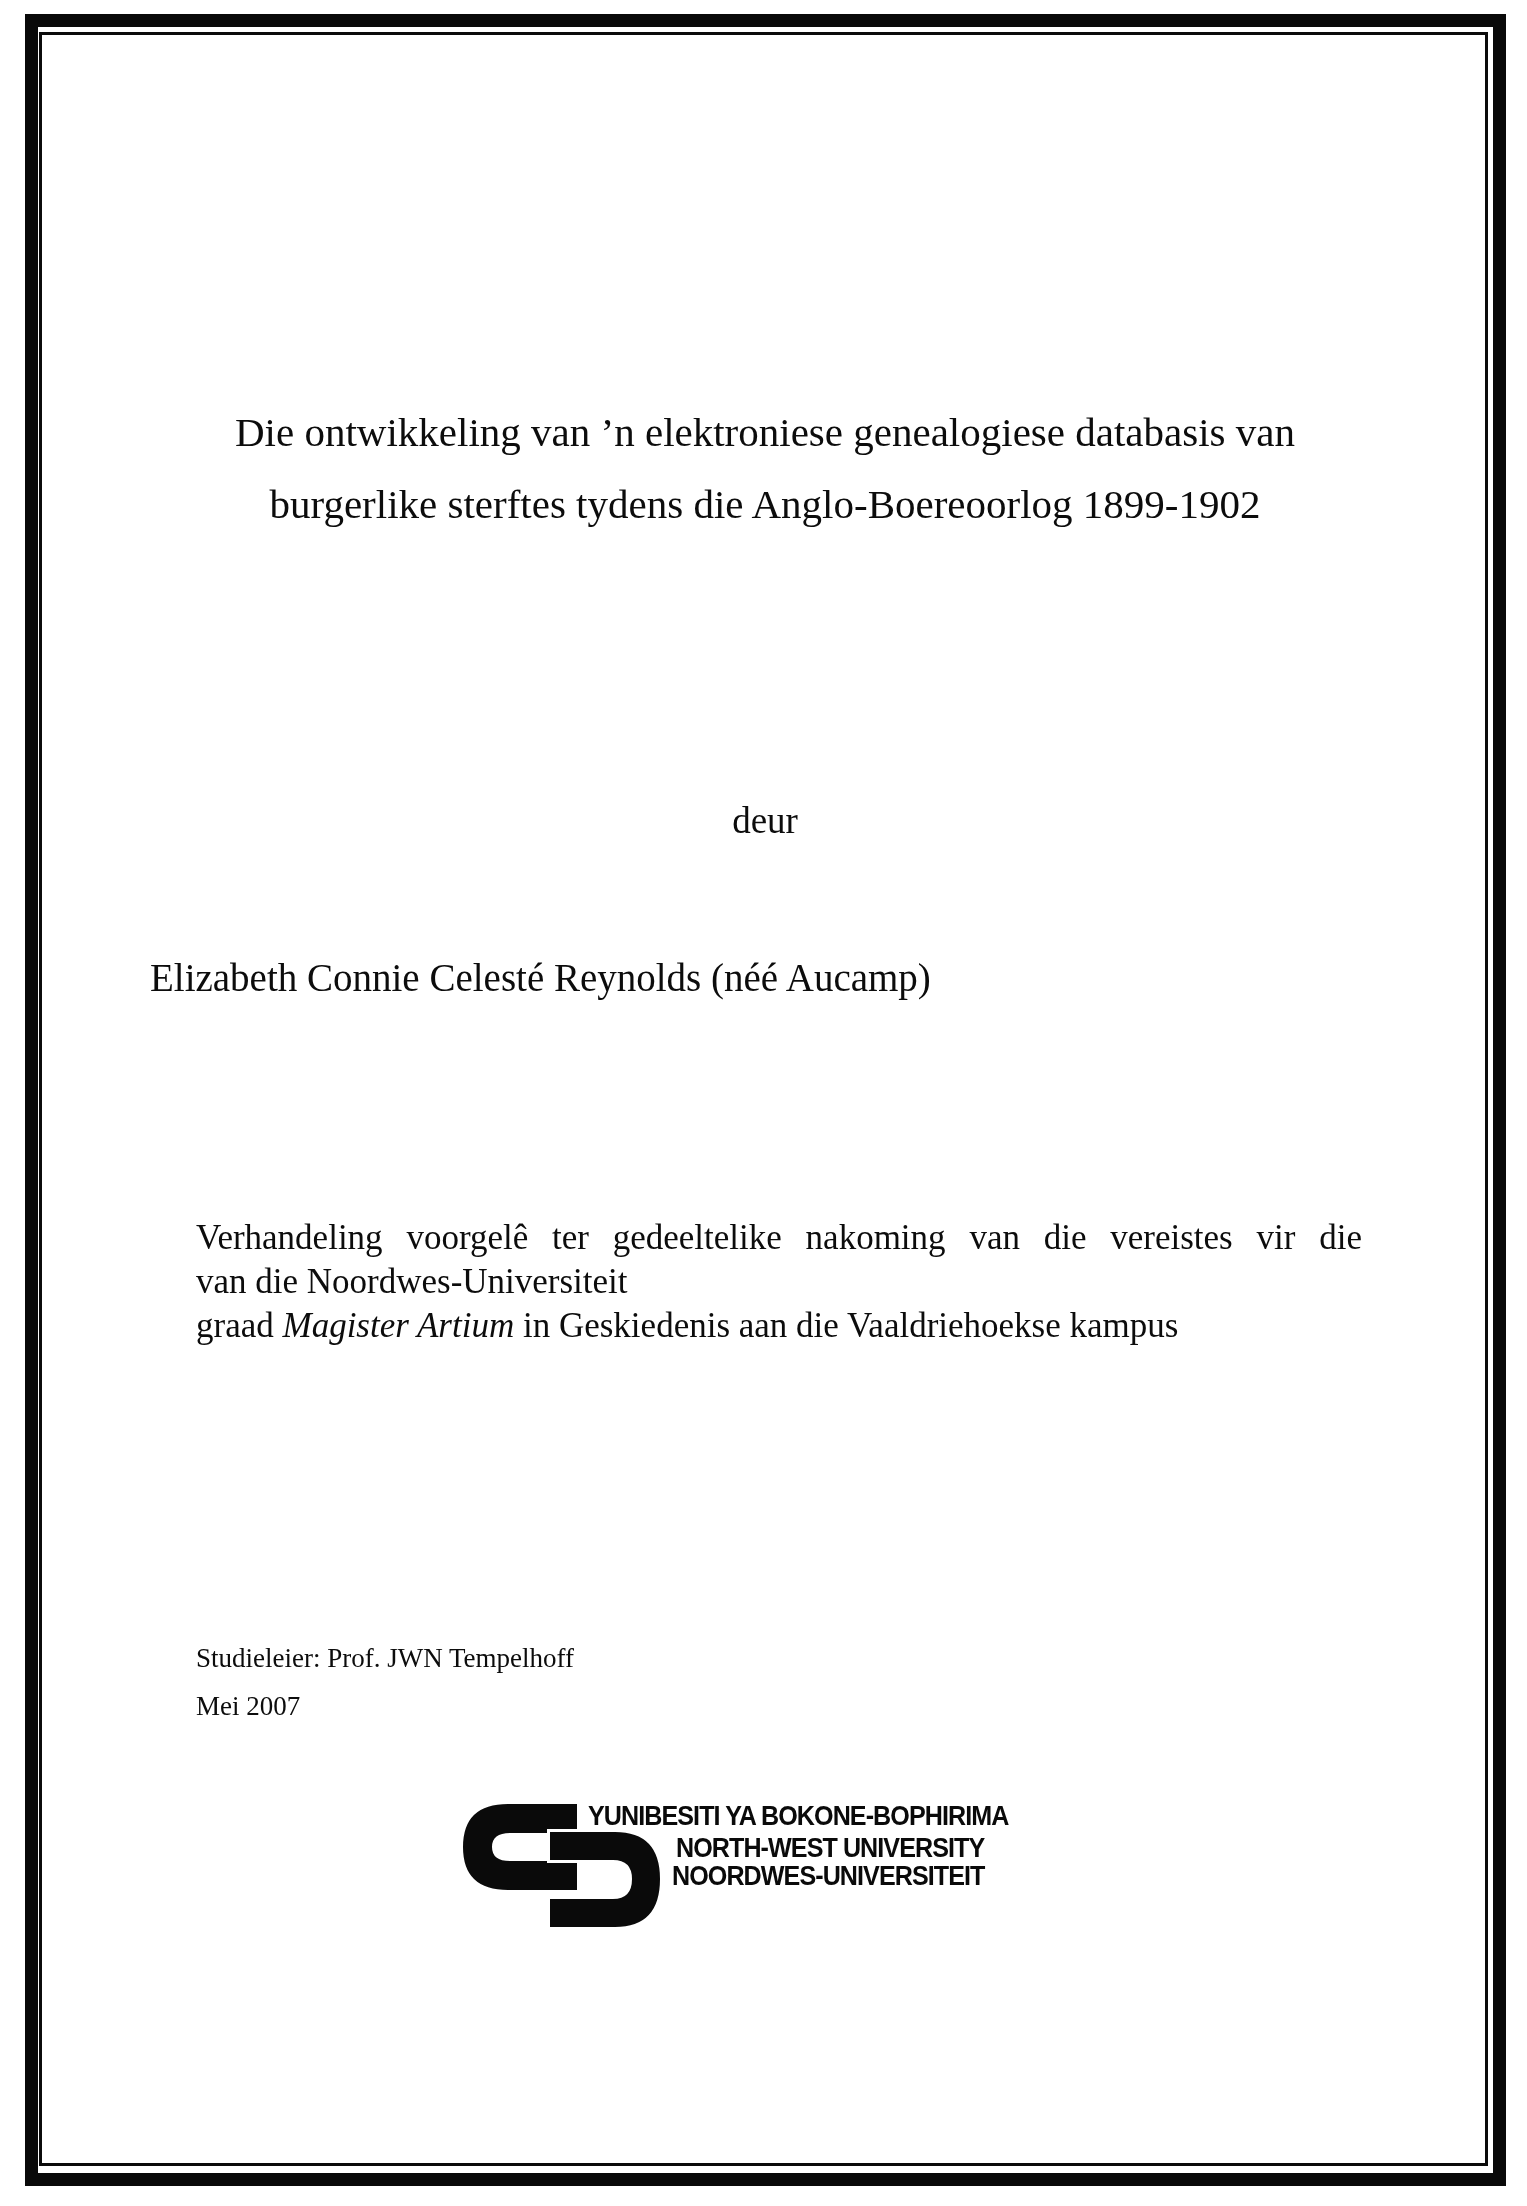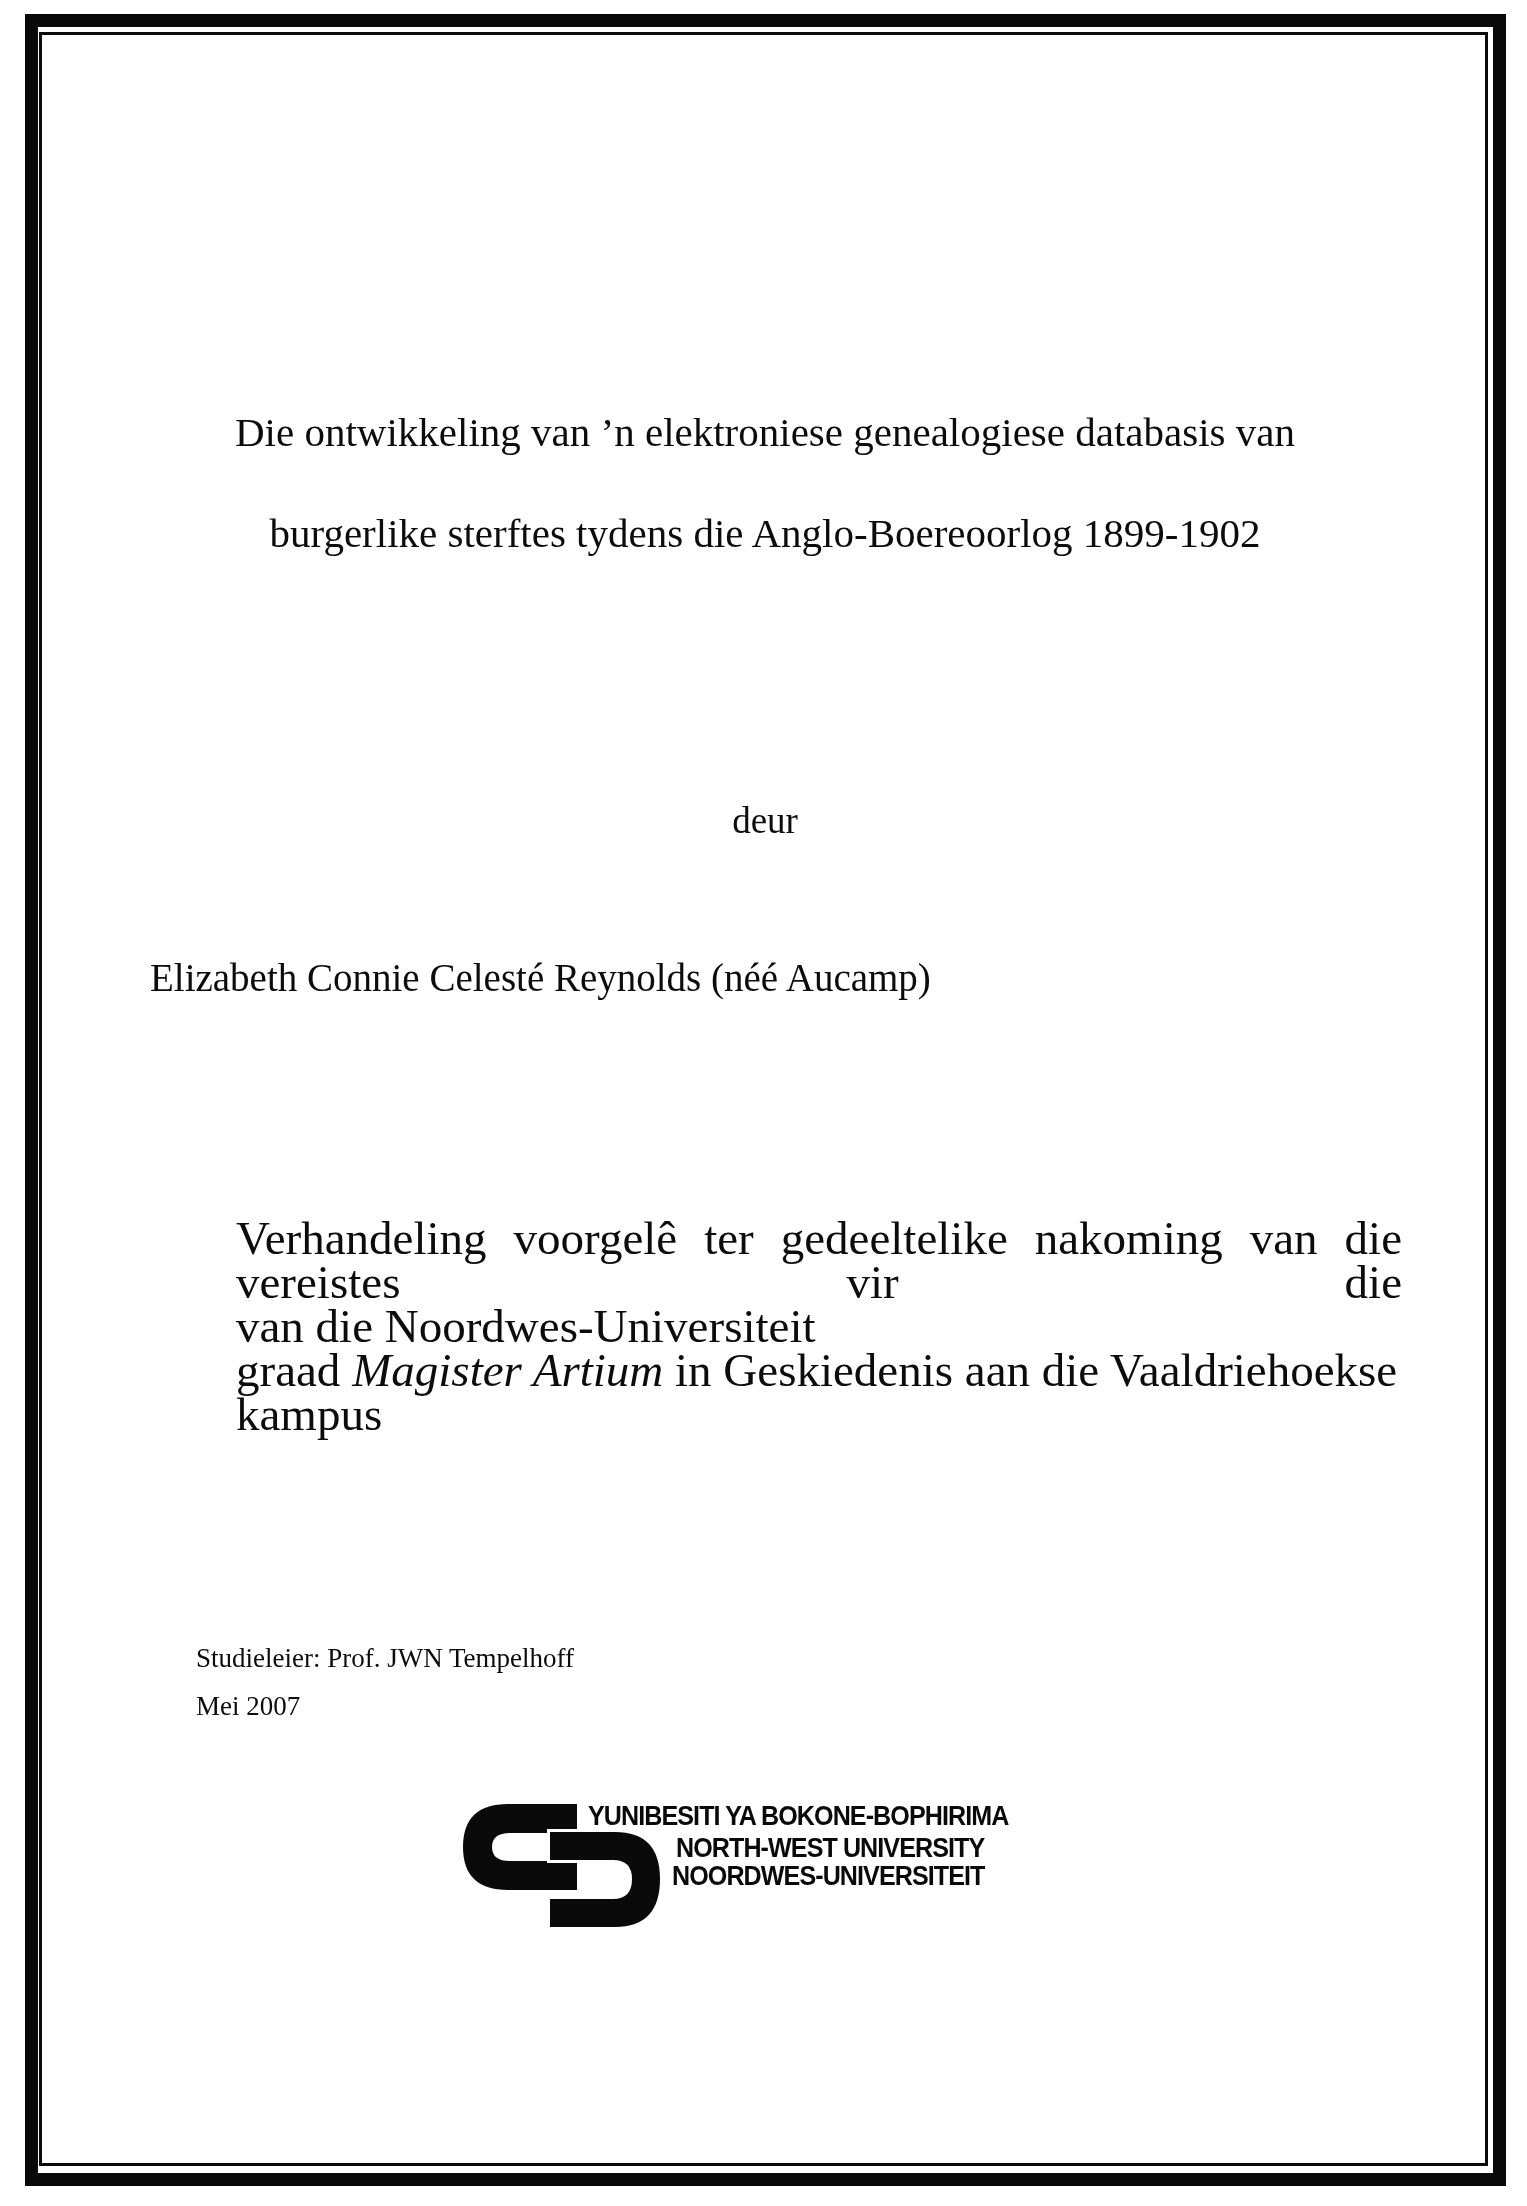--- a/index.html
+++ b/index.html
@@ -28,42 +28,41 @@
   }
   .title-line {
     position: absolute;
     left: 150px; width: 1230px;
     text-align: center;
     font-size: 41px;
     line-height: 1.15;
     white-space: nowrap;
   }
   .title-line.l1 { top: 409px; }
-  .title-line.l2 { top: 510px; }
+  .title-line.l2 { top: 481px; }
   .byline {
     position: absolute;
     left: 150px; width: 1230px; top: 801px;
     text-align: center;
     font-size: 37px;
     line-height: 1.1;
   }
   .author {
     position: absolute;
     left: 150px; width: 1230px; top: 957px;
     text-align: left;
     font-size: 39px;
     line-height: 1.1;
     white-space: nowrap;
   }
   .statement {
     position: absolute;
     left: 196px; top: 1216px; width: 1166px;
-    font-size: 47px;
+    font-size: 35px;
     line-height: 44px;
-    margin-left: 40px;
   }
   .statement .just {
     text-align: justify;
     text-align-last: justify;
   }
   .statement .it { font-style: italic; }
   .supervisor-block {
     position: absolute;
     left: 196px; top: 1634px;
     font-size: 27px;

